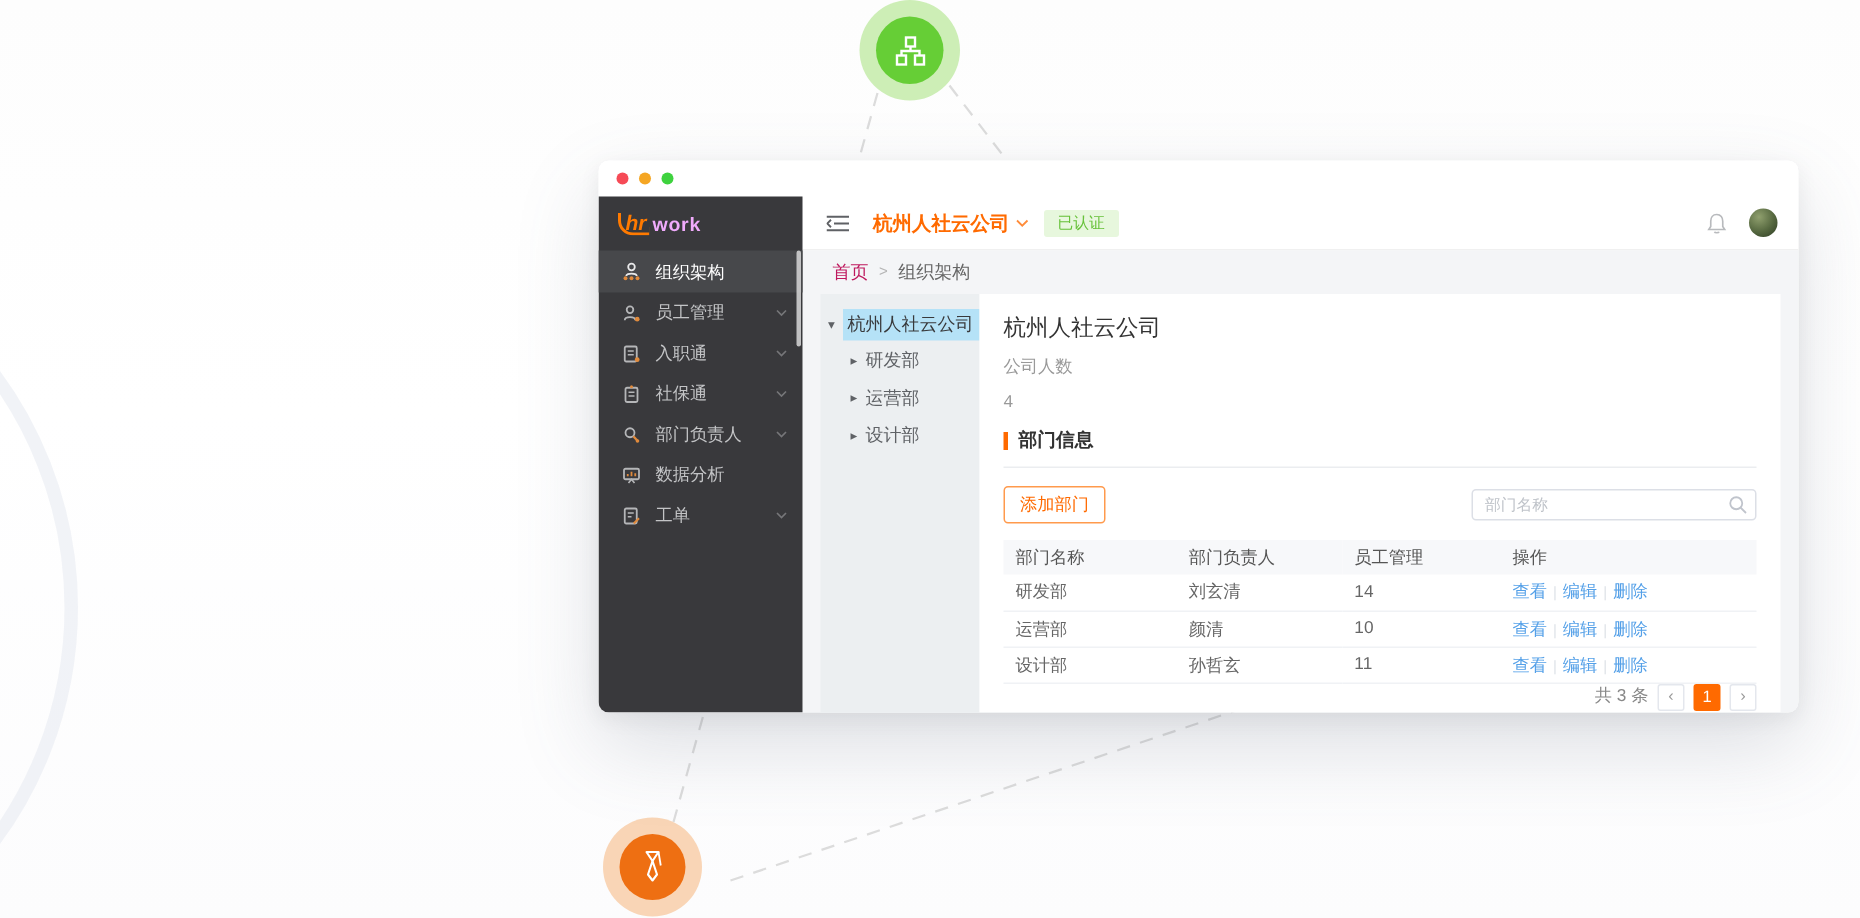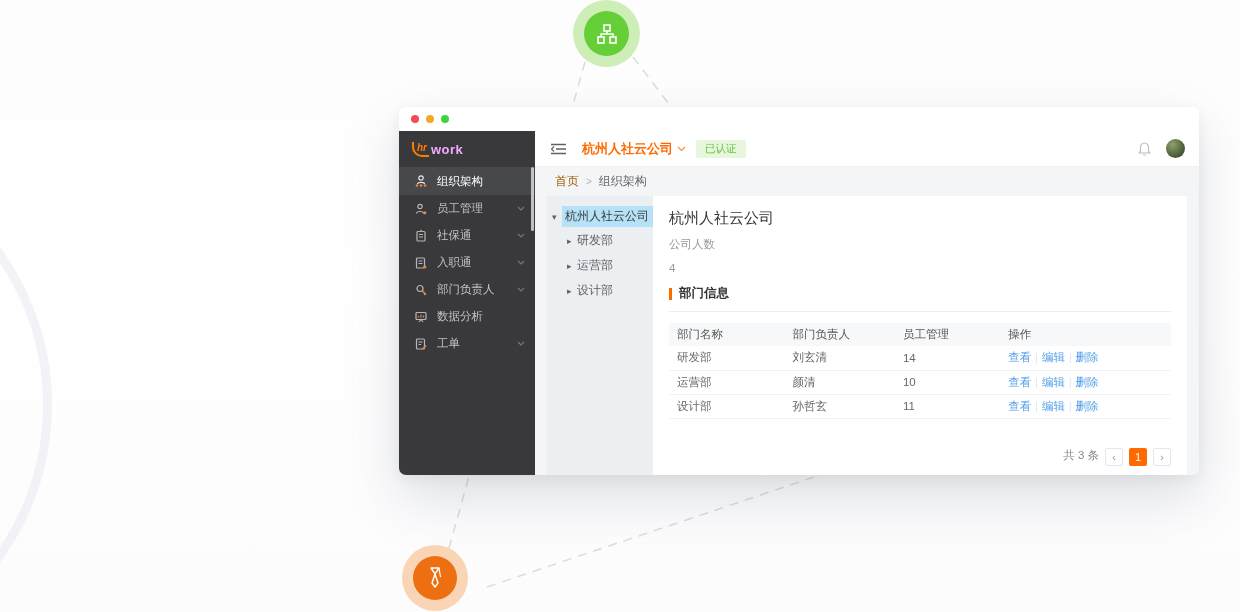--- a/index.html
+++ b/index.html
@@ -32,21 +32,21 @@
   .titlebar { height:24px; background:#fff; display:flex; align-items:center; padding-left:12px; gap:7px; }
   .dot { width:8px; height:8px; border-radius:50%; }
   .dot-red{background:#f64a56;} .dot-yellow{background:#f5a623;} .dot-green{background:#3ed23e;}
 
   .win-body { display:flex; height:344px; }
 
   
   .sidebar { width:136px; background:#39393c; flex-shrink:0; position:relative; }
   .logo { height:36px; display:flex; align-items:center; padding-left:13px; }
   .logo-hr {
-    color:#ff7a00; font-weight:bold; font-size:10px; font-style:italic;
+    color:#ff7a00; font-weight:bold; font-size:14px; font-style:italic;
     border-bottom:2px solid #ff7a00; border-left:2px solid #ff7a00;
     border-radius:0 0 0 10px; padding:0 2px 1px 3px; line-height:12px;
   }
   .logo-work { color:#f0abfc; font-weight:bold; font-size:13px; margin-left:2px; letter-spacing:.5px; }
   .s-item {
     height:27px; display:flex; align-items:center; padding:0 10px 0 14px;
     color:#c3c4c6; font-size:11.5px; cursor:pointer; position:relative;
   }
   .s-item.active { background:#47484b; color:#ffffff; height:28px; }
   .s-icon { width:15px; height:15px; margin-right:9px; display:flex; align-items:center; justify-content:center; flex-shrink:0; }
@@ -69,21 +69,21 @@
   }
   .topbar-right { margin-left:auto; display:flex; align-items:center; gap:14px; }
   .avatar {
     width:19px; height:19px; border-radius:50%;
     background:radial-gradient(circle at 35% 30%, #90a06e, #55673f 55%, #2d3a23 100%);
     cursor:pointer;
   }
 
   .content { flex:1; background:#f4f5f7; padding:0 12px; display:flex; flex-direction:column; min-height:0; }
   .breadcrumb { height:29px; display:flex; align-items:center; font-size:12px; padding-left:8px; gap:7px; flex-shrink:0; }
-  .bc-home { color:#a16207; cursor:pointer; }
+  .bc-home { color:#be185d; cursor:pointer; }
   .bc-sep { color:#b5b5b5; font-size:10px; }
   .bc-cur { color:#666; }
 
   .content-row { flex:1; display:flex; min-height:0; }
 
   
   .tree { width:106px; background:#eceff1; flex-shrink:0; padding-top:9px; font-size:12px; }
   .tree-root { display:flex; align-items:center; height:23px; padding-left:5px; cursor:pointer; }
   .caret { color:#5f6266; font-size:9px; width:10px; flex-shrink:0; }
   .tree-root-label { background:#b5e2f7; color:#38393b; flex:1; height:21px; line-height:21px; padding-left:3px; white-space:nowrap; overflow:hidden; }
@@ -198,42 +198,42 @@
         <span class="s-chevron">
             <svg width="8" height="5" viewBox="0 0 8 5">
               <path d="M1 1 L4 4 L7 1" stroke="#97989a" fill="none" stroke-width="1.1"></path>
             </svg>
           </span>
       </div>
 
       <div class="s-item">
         <span class="s-icon">
           <svg width="14" height="14" viewBox="0 0 14 14">
+              <rect x="2.5" y="2" width="8" height="10" rx="1" fill="none" stroke="#b5b6b8" stroke-width="1.2"></rect>
+              <path d="M4.5 5 H8.5 M4.5 7.5 H8.5" stroke="#b5b6b8" stroke-width="1"></path>
+              <circle cx="10.8" cy="10.8" r="1.6" fill="#e08a3c"></circle>
+            </svg>
+        </span>
+        <span class="s-label">入职通</span>
+        <span class="s-chevron">
+            <svg width="8" height="5" viewBox="0 0 8 5">
+              <path d="M1 1 L4 4 L7 1" stroke="#97989a" fill="none" stroke-width="1.1"></path>
+            </svg>
+          </span>
+      </div>
+
+      <div class="s-item">
+        <span class="s-icon">
+          <svg width="14" height="14" viewBox="0 0 14 14">
               <rect x="3" y="2.5" width="8" height="9.5" rx="1" fill="none" stroke="#b5b6b8" stroke-width="1.2"></rect>
               <path d="M5 5.5 H9 M5 8 H9" stroke="#b5b6b8" stroke-width="1"></path>
               <circle cx="7" cy="1.8" r="1" fill="#e08a3c"></circle>
             </svg>
         </span>
         <span class="s-label">社保通</span>
-        <span class="s-chevron">
-            <svg width="8" height="5" viewBox="0 0 8 5">
-              <path d="M1 1 L4 4 L7 1" stroke="#97989a" fill="none" stroke-width="1.1"></path>
-            </svg>
-          </span>
-      </div>
-
-      <div class="s-item">
-        <span class="s-icon">
-          <svg width="14" height="14" viewBox="0 0 14 14">
-              <rect x="2.5" y="2" width="8" height="10" rx="1" fill="none" stroke="#b5b6b8" stroke-width="1.2"></rect>
-              <path d="M4.5 5 H8.5 M4.5 7.5 H8.5" stroke="#b5b6b8" stroke-width="1"></path>
-              <circle cx="10.8" cy="10.8" r="1.6" fill="#e08a3c"></circle>
-            </svg>
-        </span>
-        <span class="s-label">入职通</span>
         <span class="s-chevron">
             <svg width="8" height="5" viewBox="0 0 8 5">
               <path d="M1 1 L4 4 L7 1" stroke="#97989a" fill="none" stroke-width="1.1"></path>
             </svg>
           </span>
       </div>
 
       <div class="s-item">
         <span class="s-icon">
           <svg width="14" height="14" viewBox="0 0 14 14">
@@ -338,20 +338,30 @@
             <div class="card-title">杭州人社云公司</div>
             <div class="card-sub">
               <span>公司人数</span>
               <span>4</span>
             </div>
             <div class="section-head">
               <span class="section-bar"></span>
               <span class="section-title">部门信息</span>
             </div>
 
+            <div class="toolbar">
+              <button class="btn-add">添加部门</button>
+              <span class="search-wrap">
+                <input class="search-input" placeholder="部门名称" style="">
+                <svg class="search-icon" width="13" height="13" viewBox="0 0 13 13">
+                    <circle cx="5.5" cy="5.5" r="4" fill="none" stroke="#c0c4cc" stroke-width="1.2"></circle>
+                    <path d="M8.5 8.5 L12 12" stroke="#c0c4cc" stroke-width="1.2"></path>
+                  </svg>
+              </span>
+            </div>
 
             <table>
               <colgroup>
                   <col style="width:23%">
                   <col style="width:22%">
                   <col style="width:21%">
                   <col style="width:34%">
                 </colgroup>
               <thead>
                 <tr>

